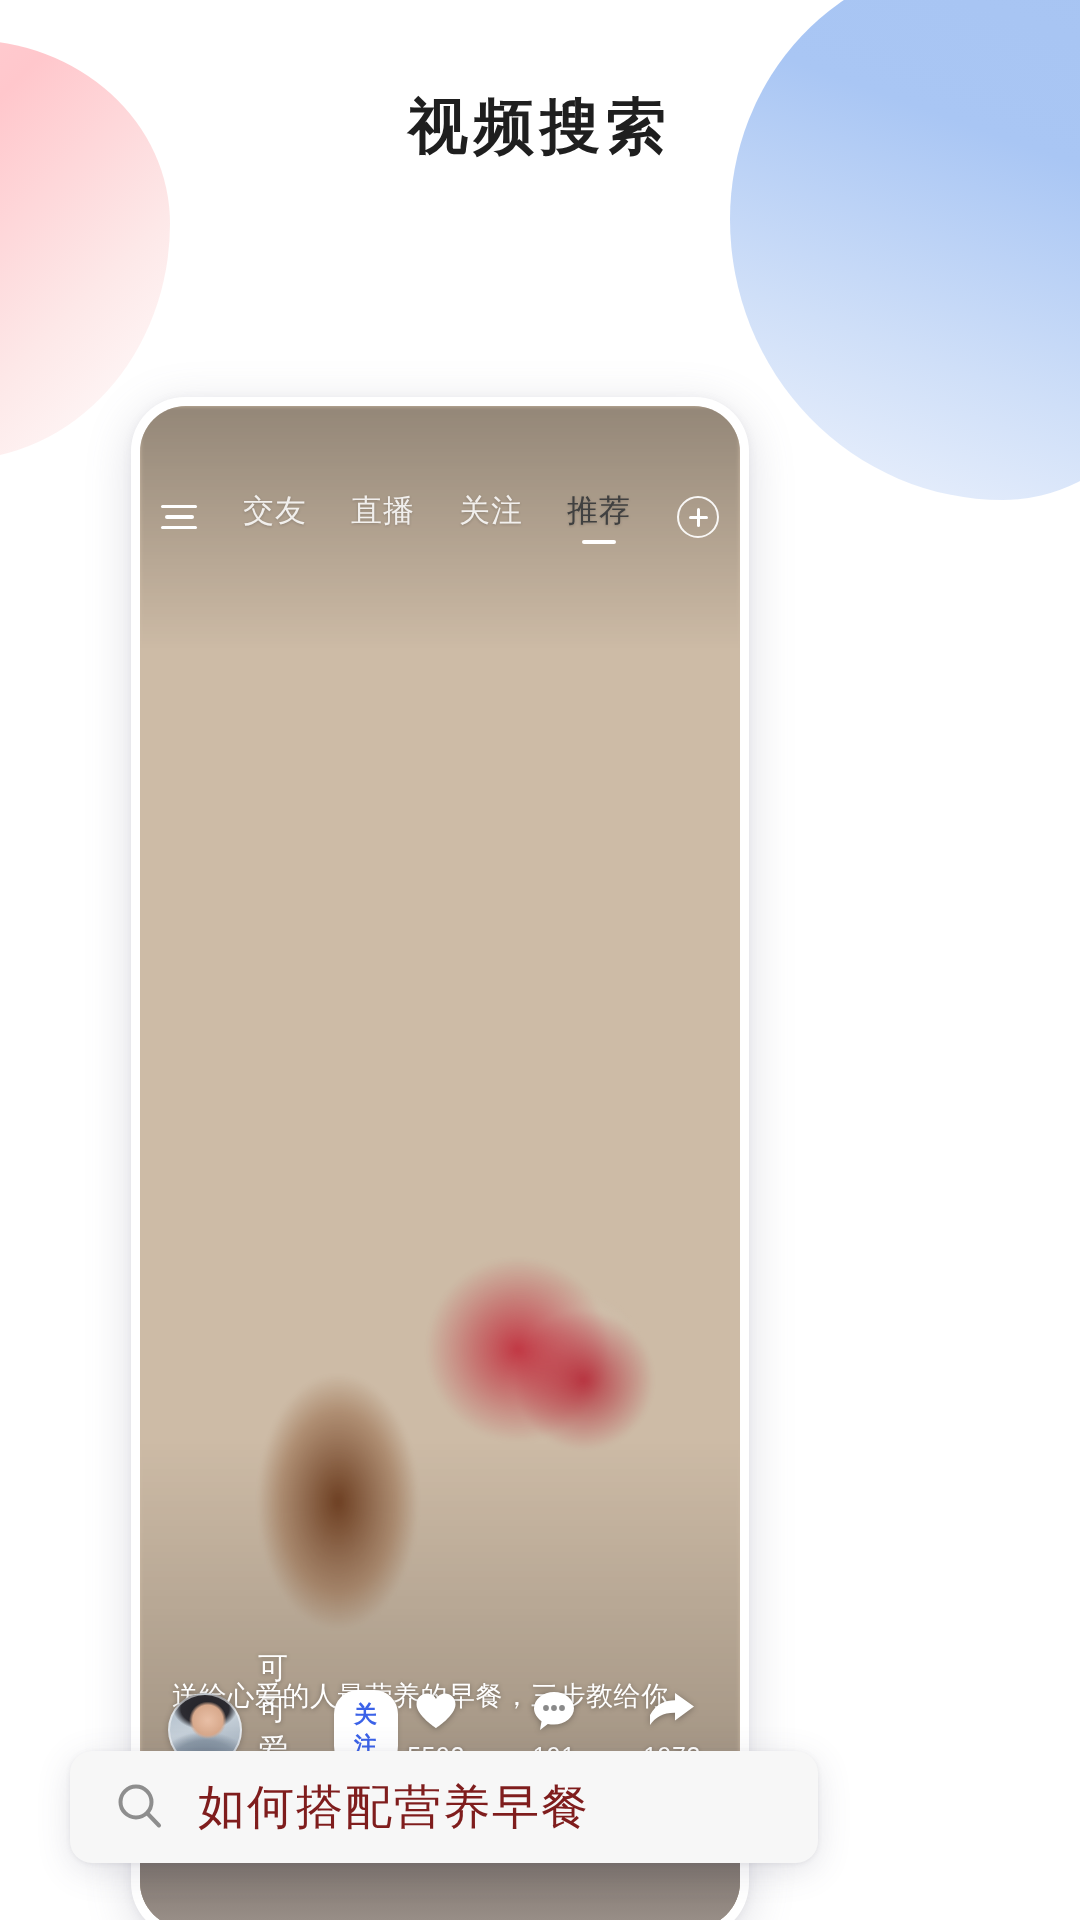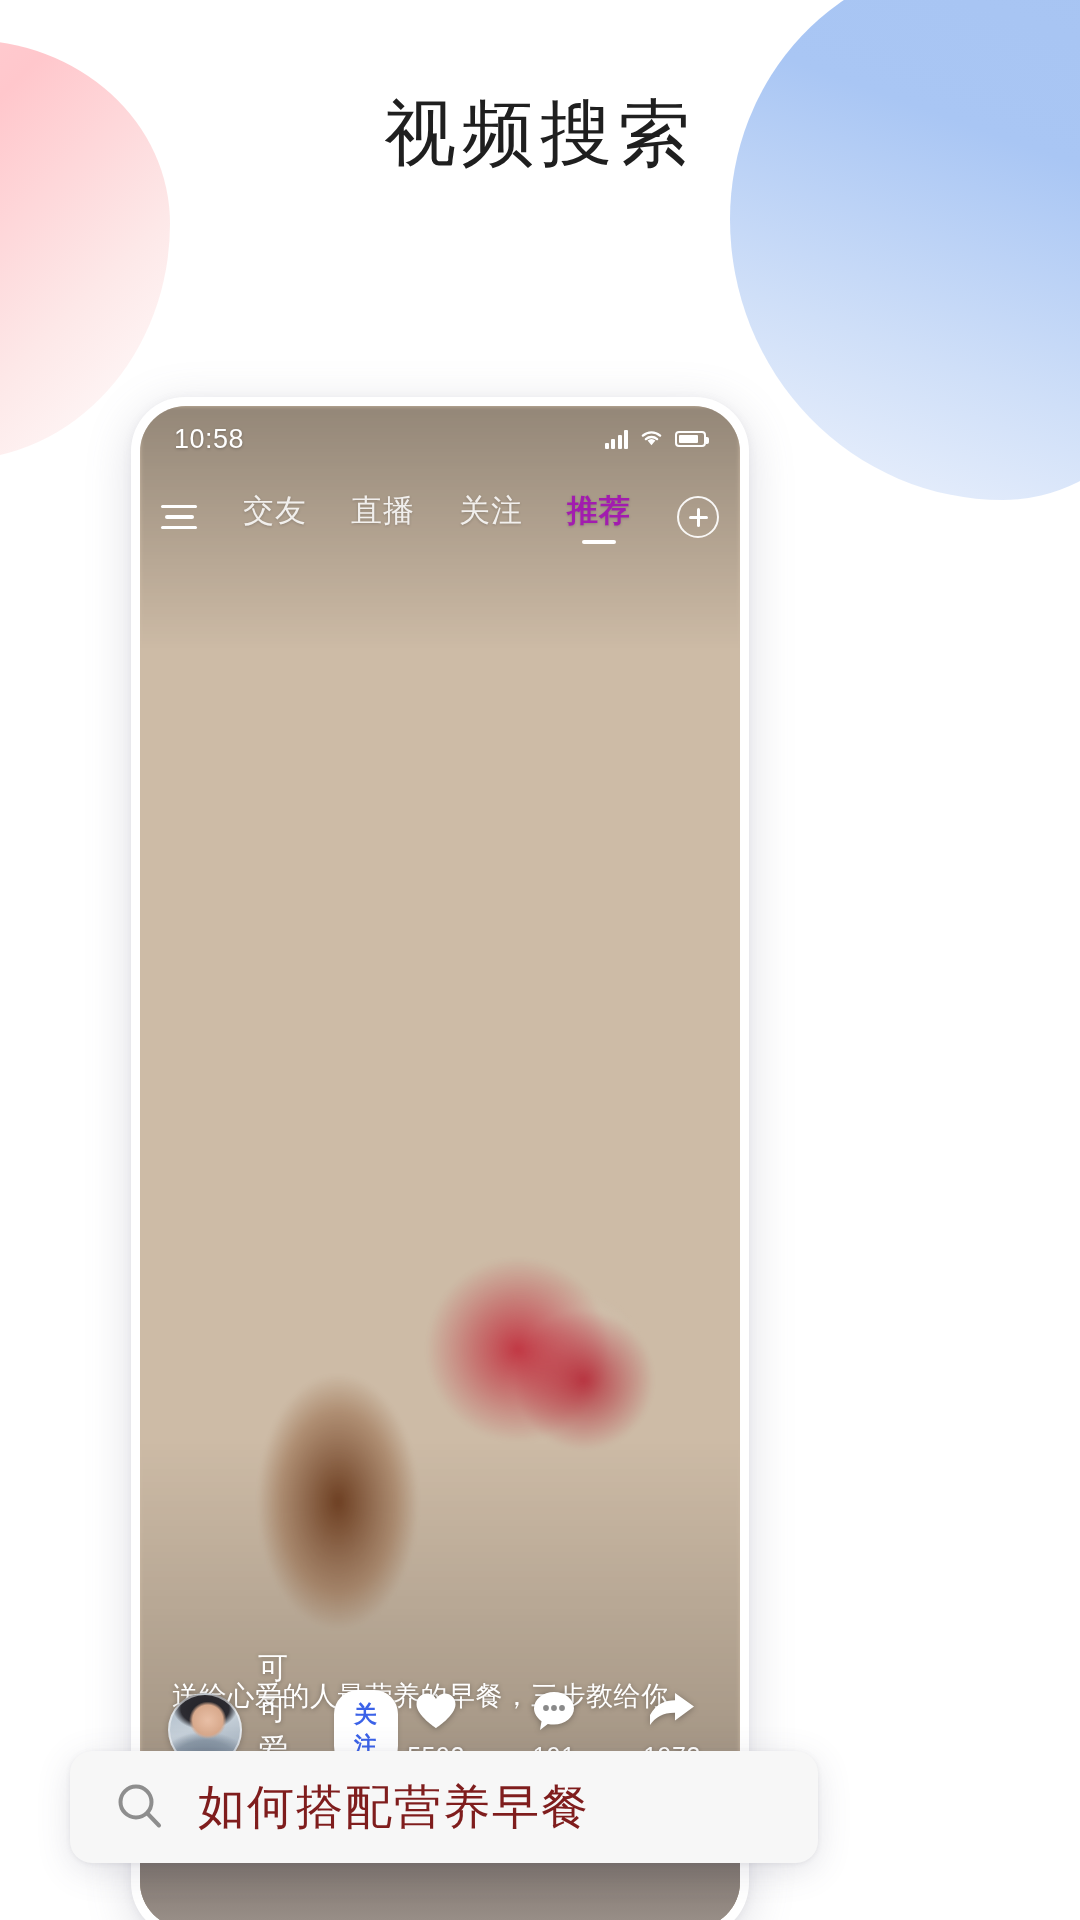--- a/index.html
+++ b/index.html
@@ -29,22 +29,22 @@
     background:linear-gradient(200deg,#a7c4f2 0%,#a9c6f4 35%,#cfdff8 70%,#eef3fd 100%);
     border-radius:52% 48% 42% 58% / 48% 56% 44% 52%;
   }
 
   
   #headline-block{
     position:absolute; z-index:3; left:0; right:0; top:92px;
     text-align:center;
   }
   #app-title{
-    font-size:72px;
-    font-weight:400;
+    font-size:60px;
+    font-weight:700;
     letter-spacing:6px;
     color:#1f1f1f;
     line-height:1.15;
   }
   #app-subtitle{
     margin-top:26px;
     font-size:50px;
     font-weight:400;
     letter-spacing:5px;
     color:#8b8b8b;
@@ -137,21 +137,21 @@
     margin:0 10px;
   }
   .nav-tab{
     position:relative;
     font-size:31px;
     color:rgba(255,255,255,.86);
     letter-spacing:1px;
     padding-bottom:12px;
     text-shadow:0 1px 3px rgba(0,0,0,.18);
   }
-  .nav-tab.active{ color:#a21caf; font-weight:700; }
+  .nav-tab.active{ color:#404040; font-weight:400; }
   .nav-tab.active::after{
     content:""; position:absolute; left:50%; transform:translateX(-50%);
     bottom:0; width:34px; height:4px; background:#fff; border-radius:3px;
   }
   #add-button{
     width:42px; height:42px; border-radius:50%;
     border:2.5px solid rgba(255,255,255,.92);
     display:flex; align-items:center; justify-content:center;
     position:relative; flex:0 0 auto;
   }
@@ -249,41 +249,20 @@
 
 <div id="headline-block">
   <div id="app-title">视频搜索</div>
 </div>
 
 <div id="phone">
   <div id="phone-screen">
 
     <div id="video-photo"></div>
 
-    <div id="status-bar">
-      <div id="status-time">10:58</div>
-      <div id="status-icons">
-        <span class="signal-bars">
-          <i></i>
-            <i></i>
-            <i></i>
-            <i></i>
-        </span>
-        <span>
-          <svg width="25" height="19" viewBox="0 0 25 19">
-            <path d="M12.5 17.3 L8.6 12.6 a6.2 6.2 0 0 1 7.8 0 Z" fill="#fff"></path>
-            <path d="M3.9 7.6 a13 13 0 0 1 17.2 0" stroke="#fff" stroke-width="2.4" fill="none" stroke-linecap="round"></path>
-            <path d="M6.9 11.1 a8.6 8.6 0 0 1 11.2 0" stroke="#fff" stroke-width="2.4" fill="none" stroke-linecap="round"></path>
-          </svg>
-        </span>
-        <span id="battery-icon">
-            <i></i>
-          </span>
-      </div>
-    </div>
 
     <div id="top-nav">
       <div id="menu-icon">
         <span></span>
           <span></span>
           <span></span>
       </div>
 
       <div id="nav-tabs">
         <div class="nav-tab">交友</div>

